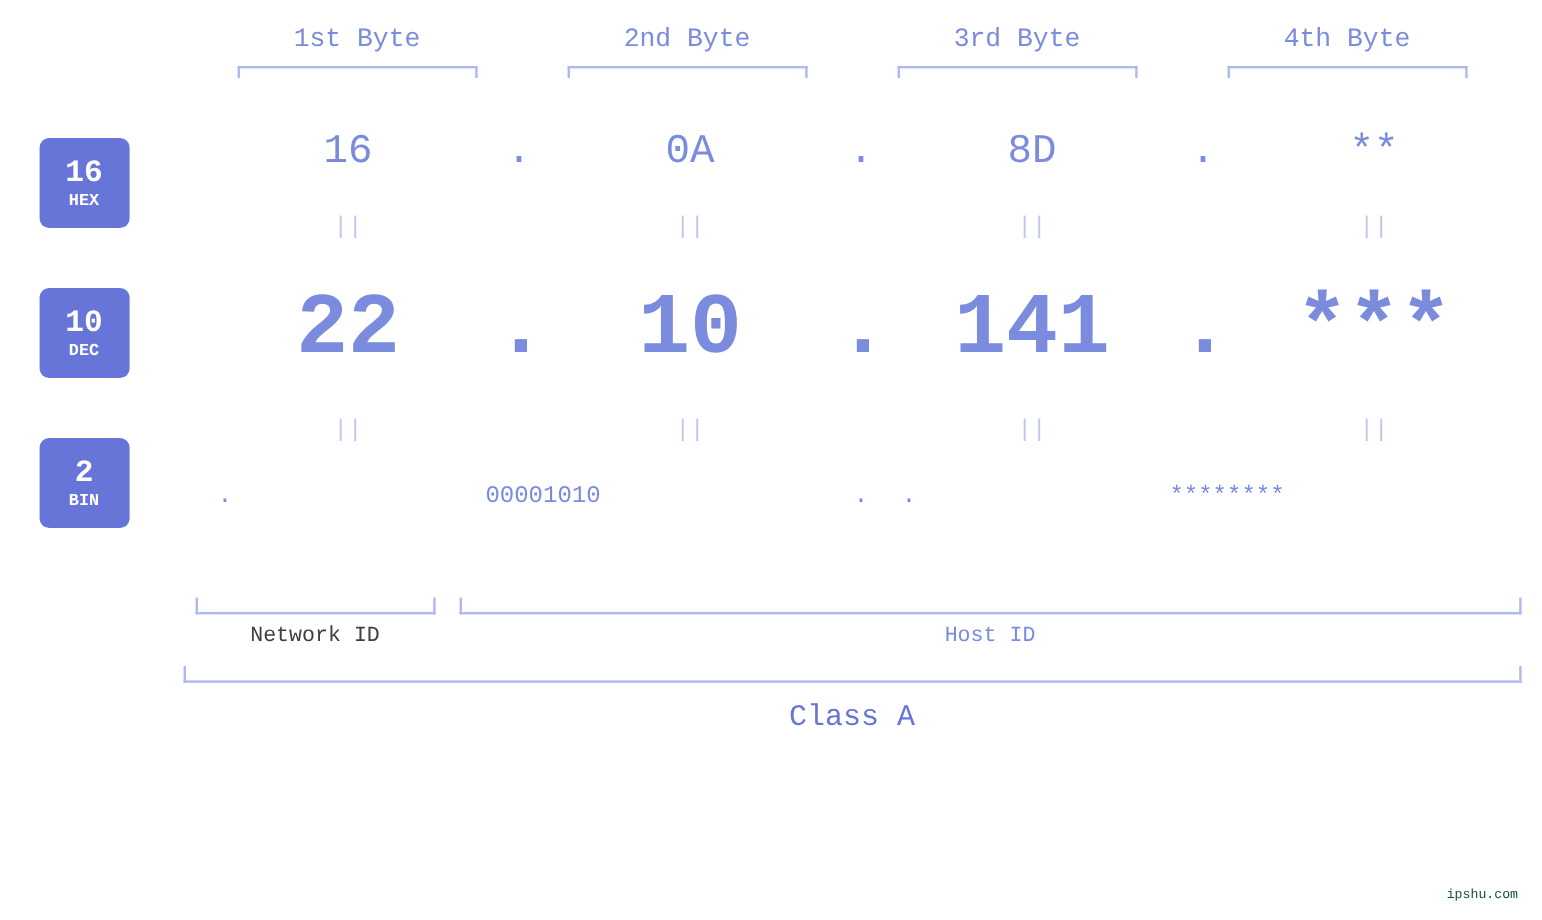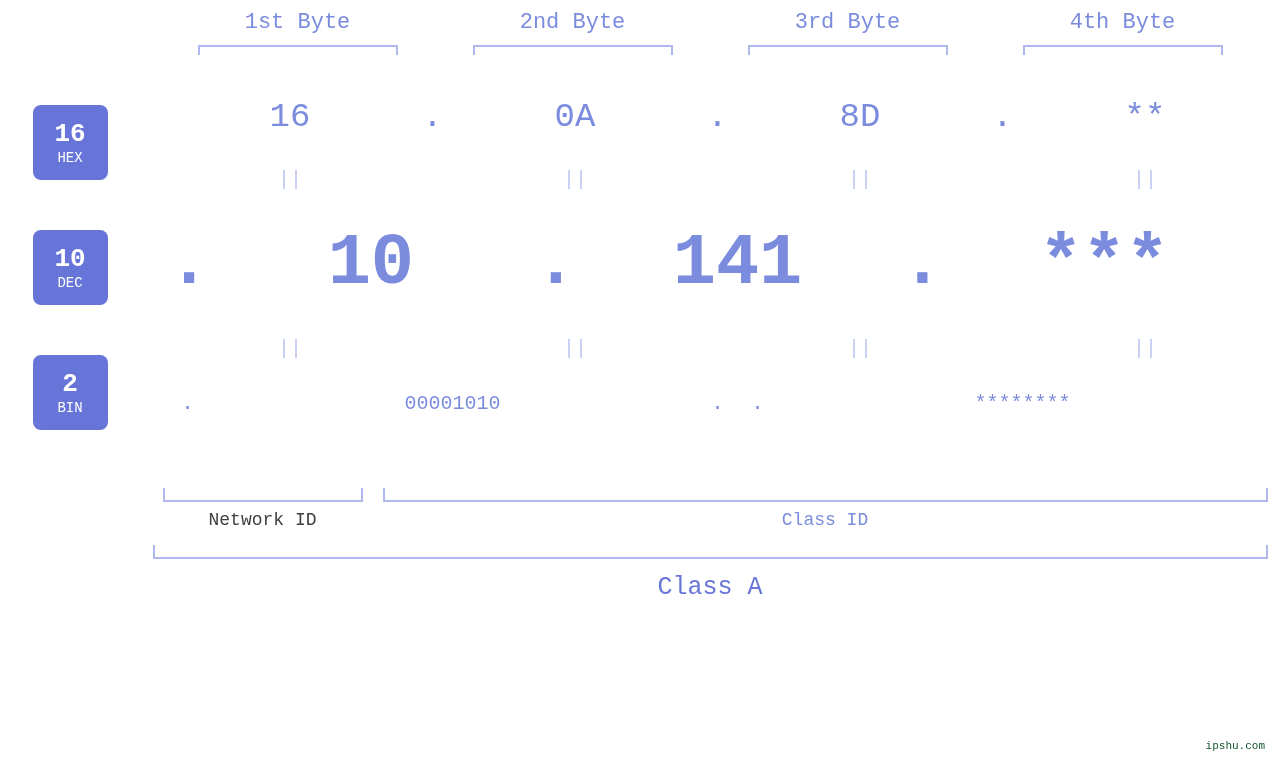--- a/index.html
+++ b/index.html
@@ -13,21 +13,21 @@
       position: relative;
     }
 
     .main-container {
       width: 1285px;
       height: 767px;
       position: relative;
       display: flex;
       flex-direction: column;
       align-items: center;
-      padding-top: 10px;
+      padding-top: 20px;
     }
 
     
     .byte-headers {
       display: flex;
       margin-left: 135px;
       width: 1100px;
       justify-content: space-around;
       margin-bottom: 10px;
     }
@@ -71,21 +71,21 @@
     }
 
     .label-box .num {
       font-size: 26px;
       font-weight: bold;
       line-height: 1.2;
     }
 
     .label-box .base {
       font-size: 14px;
-      font-weight: normal;
+      font-weight: bold;
     }
 
     
     .watermark {
       position: absolute;
       bottom: 15px;
       right: 20px;
       color: #14532d;
       font-size: 11px;
       font-family: 'Courier New', Courier, monospace;
@@ -220,20 +220,21 @@
         <div class="eq-cell">||</div>
         <div class="eq-dot"></div>
         <div class="eq-cell">||</div>
         <div class="eq-dot"></div>
         <div class="eq-cell">||</div>
         <div class="eq-dot"></div>
         <div class="eq-cell">||</div>
       </div>
 
       <div class="ip-row dec">
+        <div class="ip-cell">22</div>
         <div class="ip-dot">.</div>
         <div class="ip-cell">10</div>
         <div class="ip-dot">.</div>
         <div class="ip-cell">141</div>
         <div class="ip-dot">.</div>
         <div class="ip-cell">***</div>
       </div>
 
       <div class="eq-row">
         <div class="eq-cell">||</div>
@@ -258,21 +259,21 @@
 
   <div style="display:flex; flex-direction:row; margin-left:135px; width:1115px; margin-top:8px; align-items:flex-start;">
 
     <div style="display:flex; flex-direction:column; align-items:center; width:220px;">
       <div style="width:200px; height:14px; border-bottom:2px solid #b0b8f0; border-left:2px solid #b0b8f0; border-right:2px solid #b0b8f0;"></div>
       <div style="color:#404040; font-size:18px; font-family:'Courier New',Courier,monospace; margin-top:8px;">Network ID</div>
     </div>
 
     <div style="display:flex; flex-direction:column; align-items:center; flex:1; margin-left:10px;">
       <div style="width:100%; height:14px; border-bottom:2px solid #b0b8f0; border-left:2px solid #b0b8f0; border-right:2px solid #b0b8f0;"></div>
-      <div style="color:#7b8cde; font-size:18px; font-family:'Courier New',Courier,monospace; margin-top:8px;">Class ID</div>
+      <div style="color:#7b8cde; font-size:18px; font-family:'Courier New',Courier,monospace; margin-top:8px;">Host ID</div>
     </div>
   </div>
 
   <div style="display:flex; flex-direction:column; align-items:center; margin-left:135px; width:1115px; margin-top:15px;">
     <div style="width:100%; height:14px; border-bottom:2px solid #b0b8f0; border-left:2px solid #b0b8f0; border-right:2px solid #b0b8f0;"></div>
     <div style="color:#6875d8; font-size:25px; font-family:'Courier New',Courier,monospace; margin-top:14px;">Class A</div>
   </div>
 
   <div class="watermark">ipshu.com</div>
 

